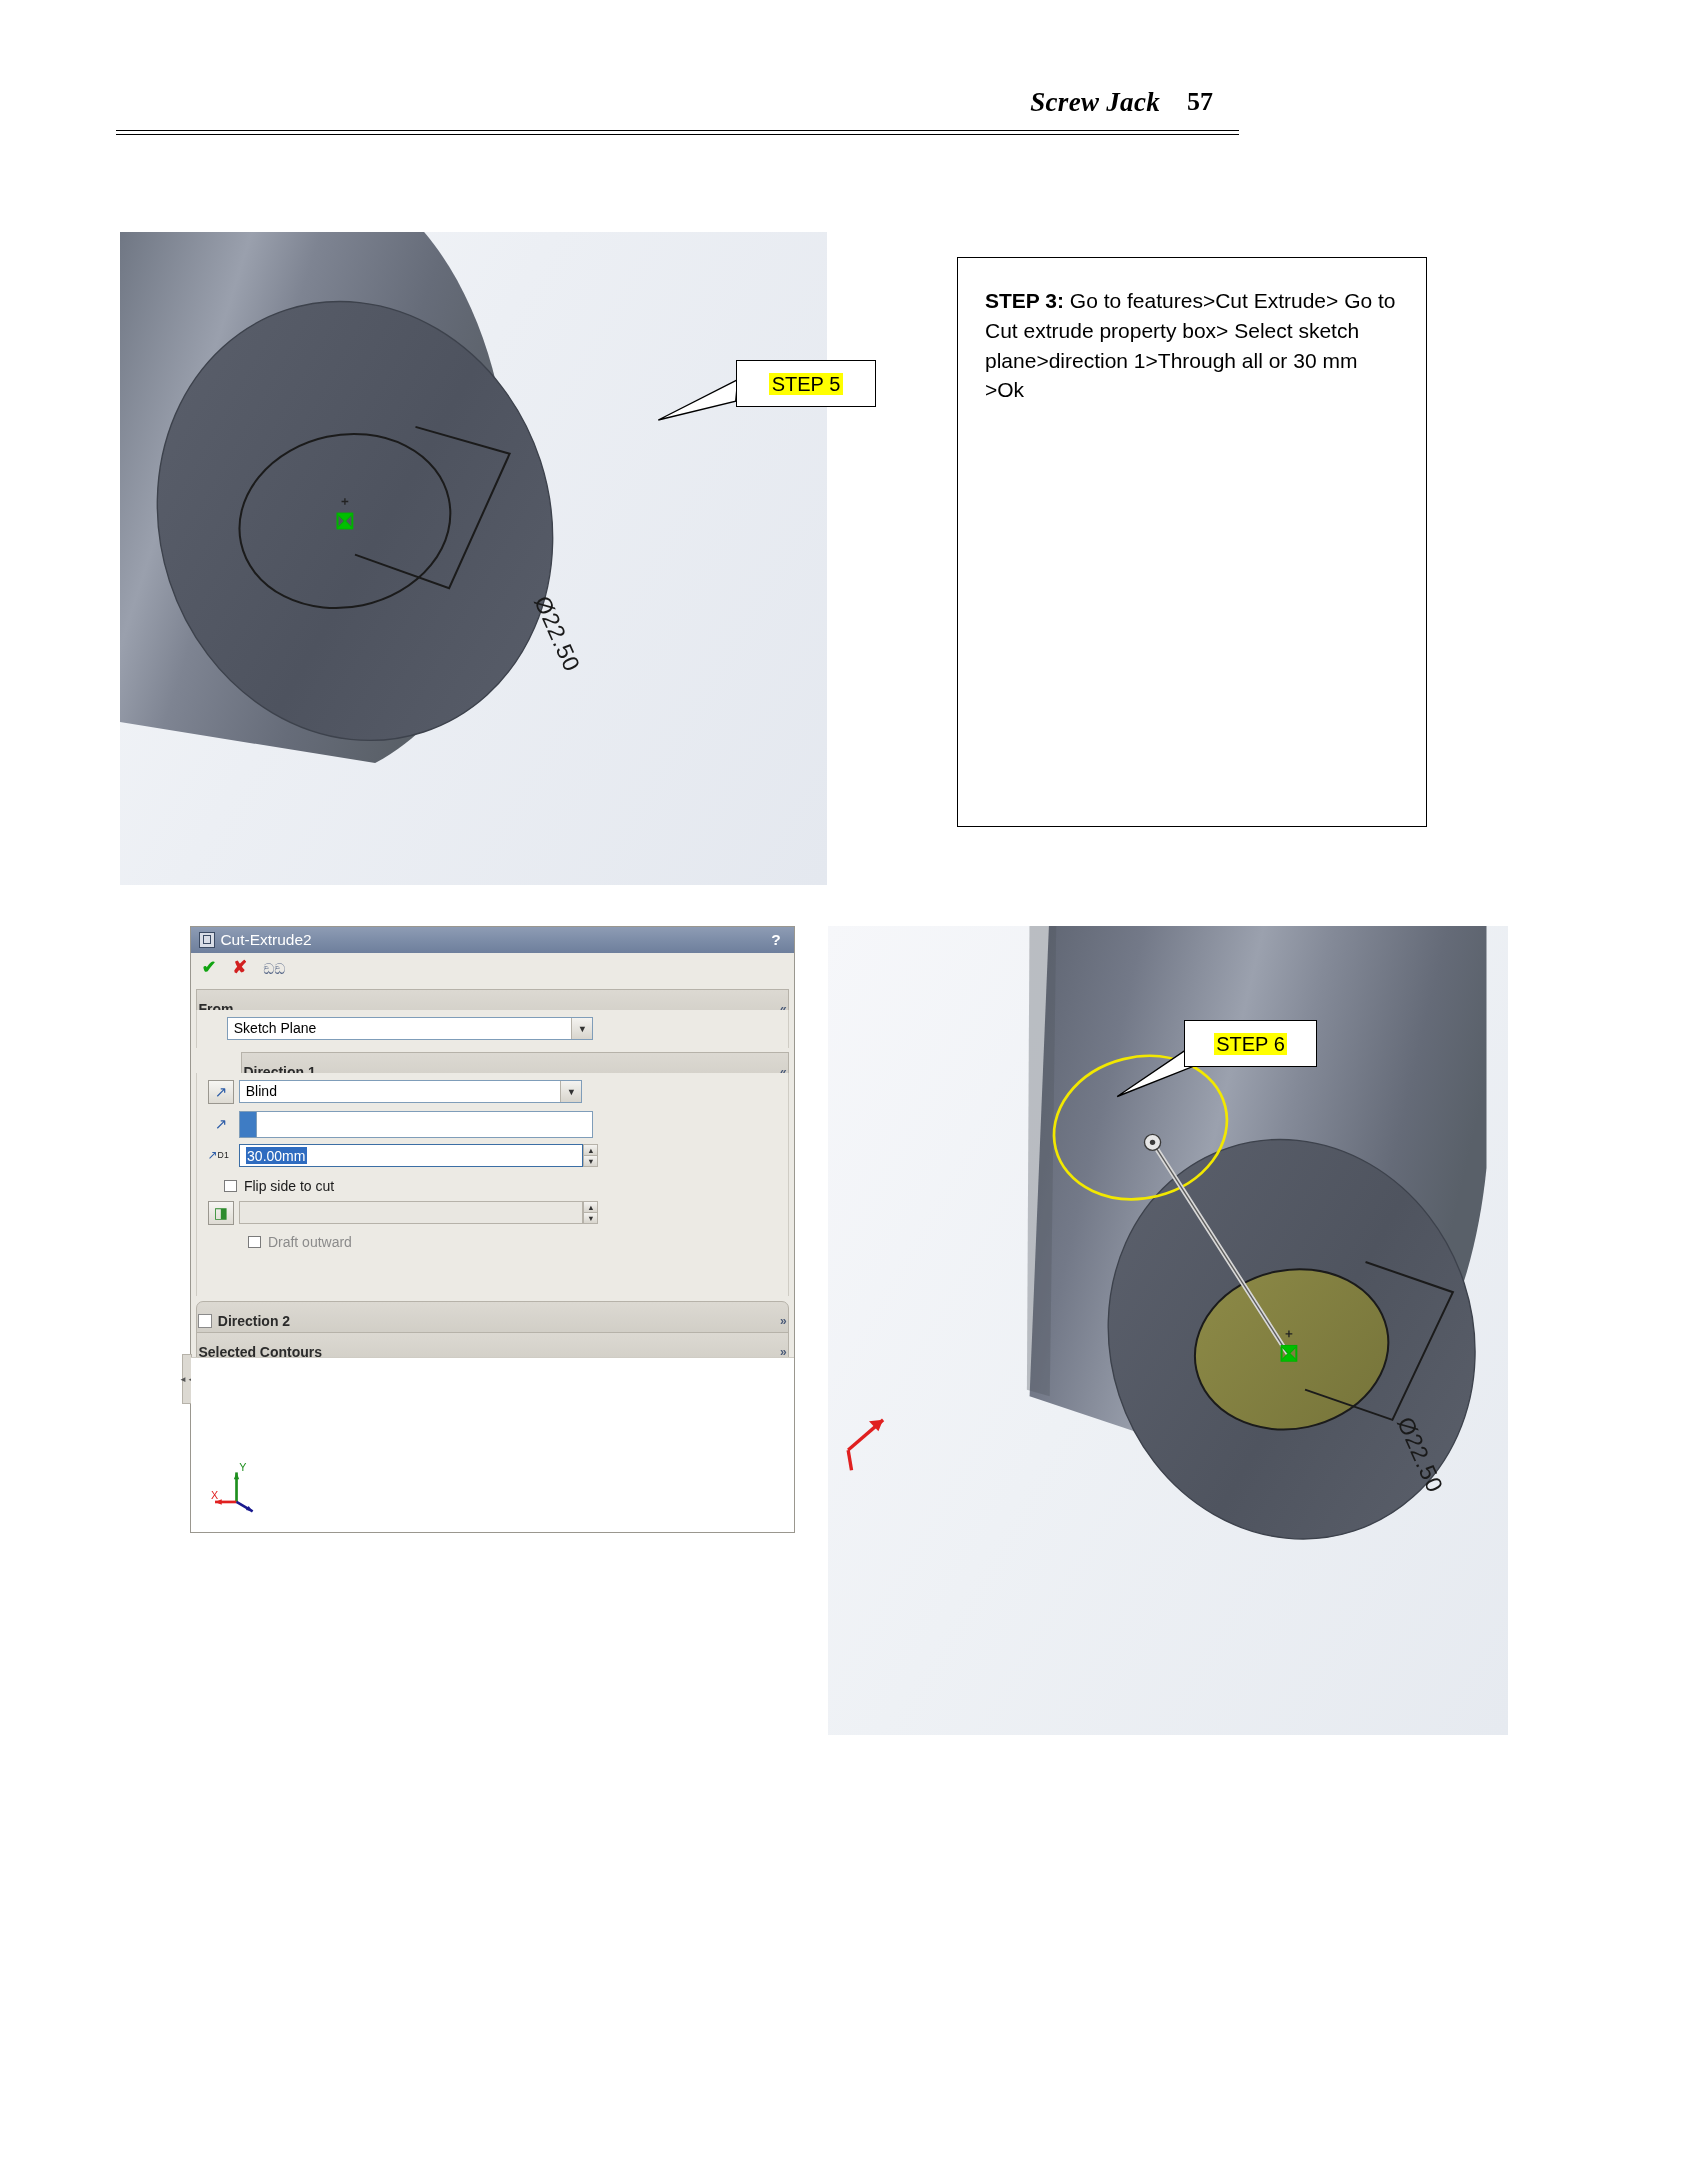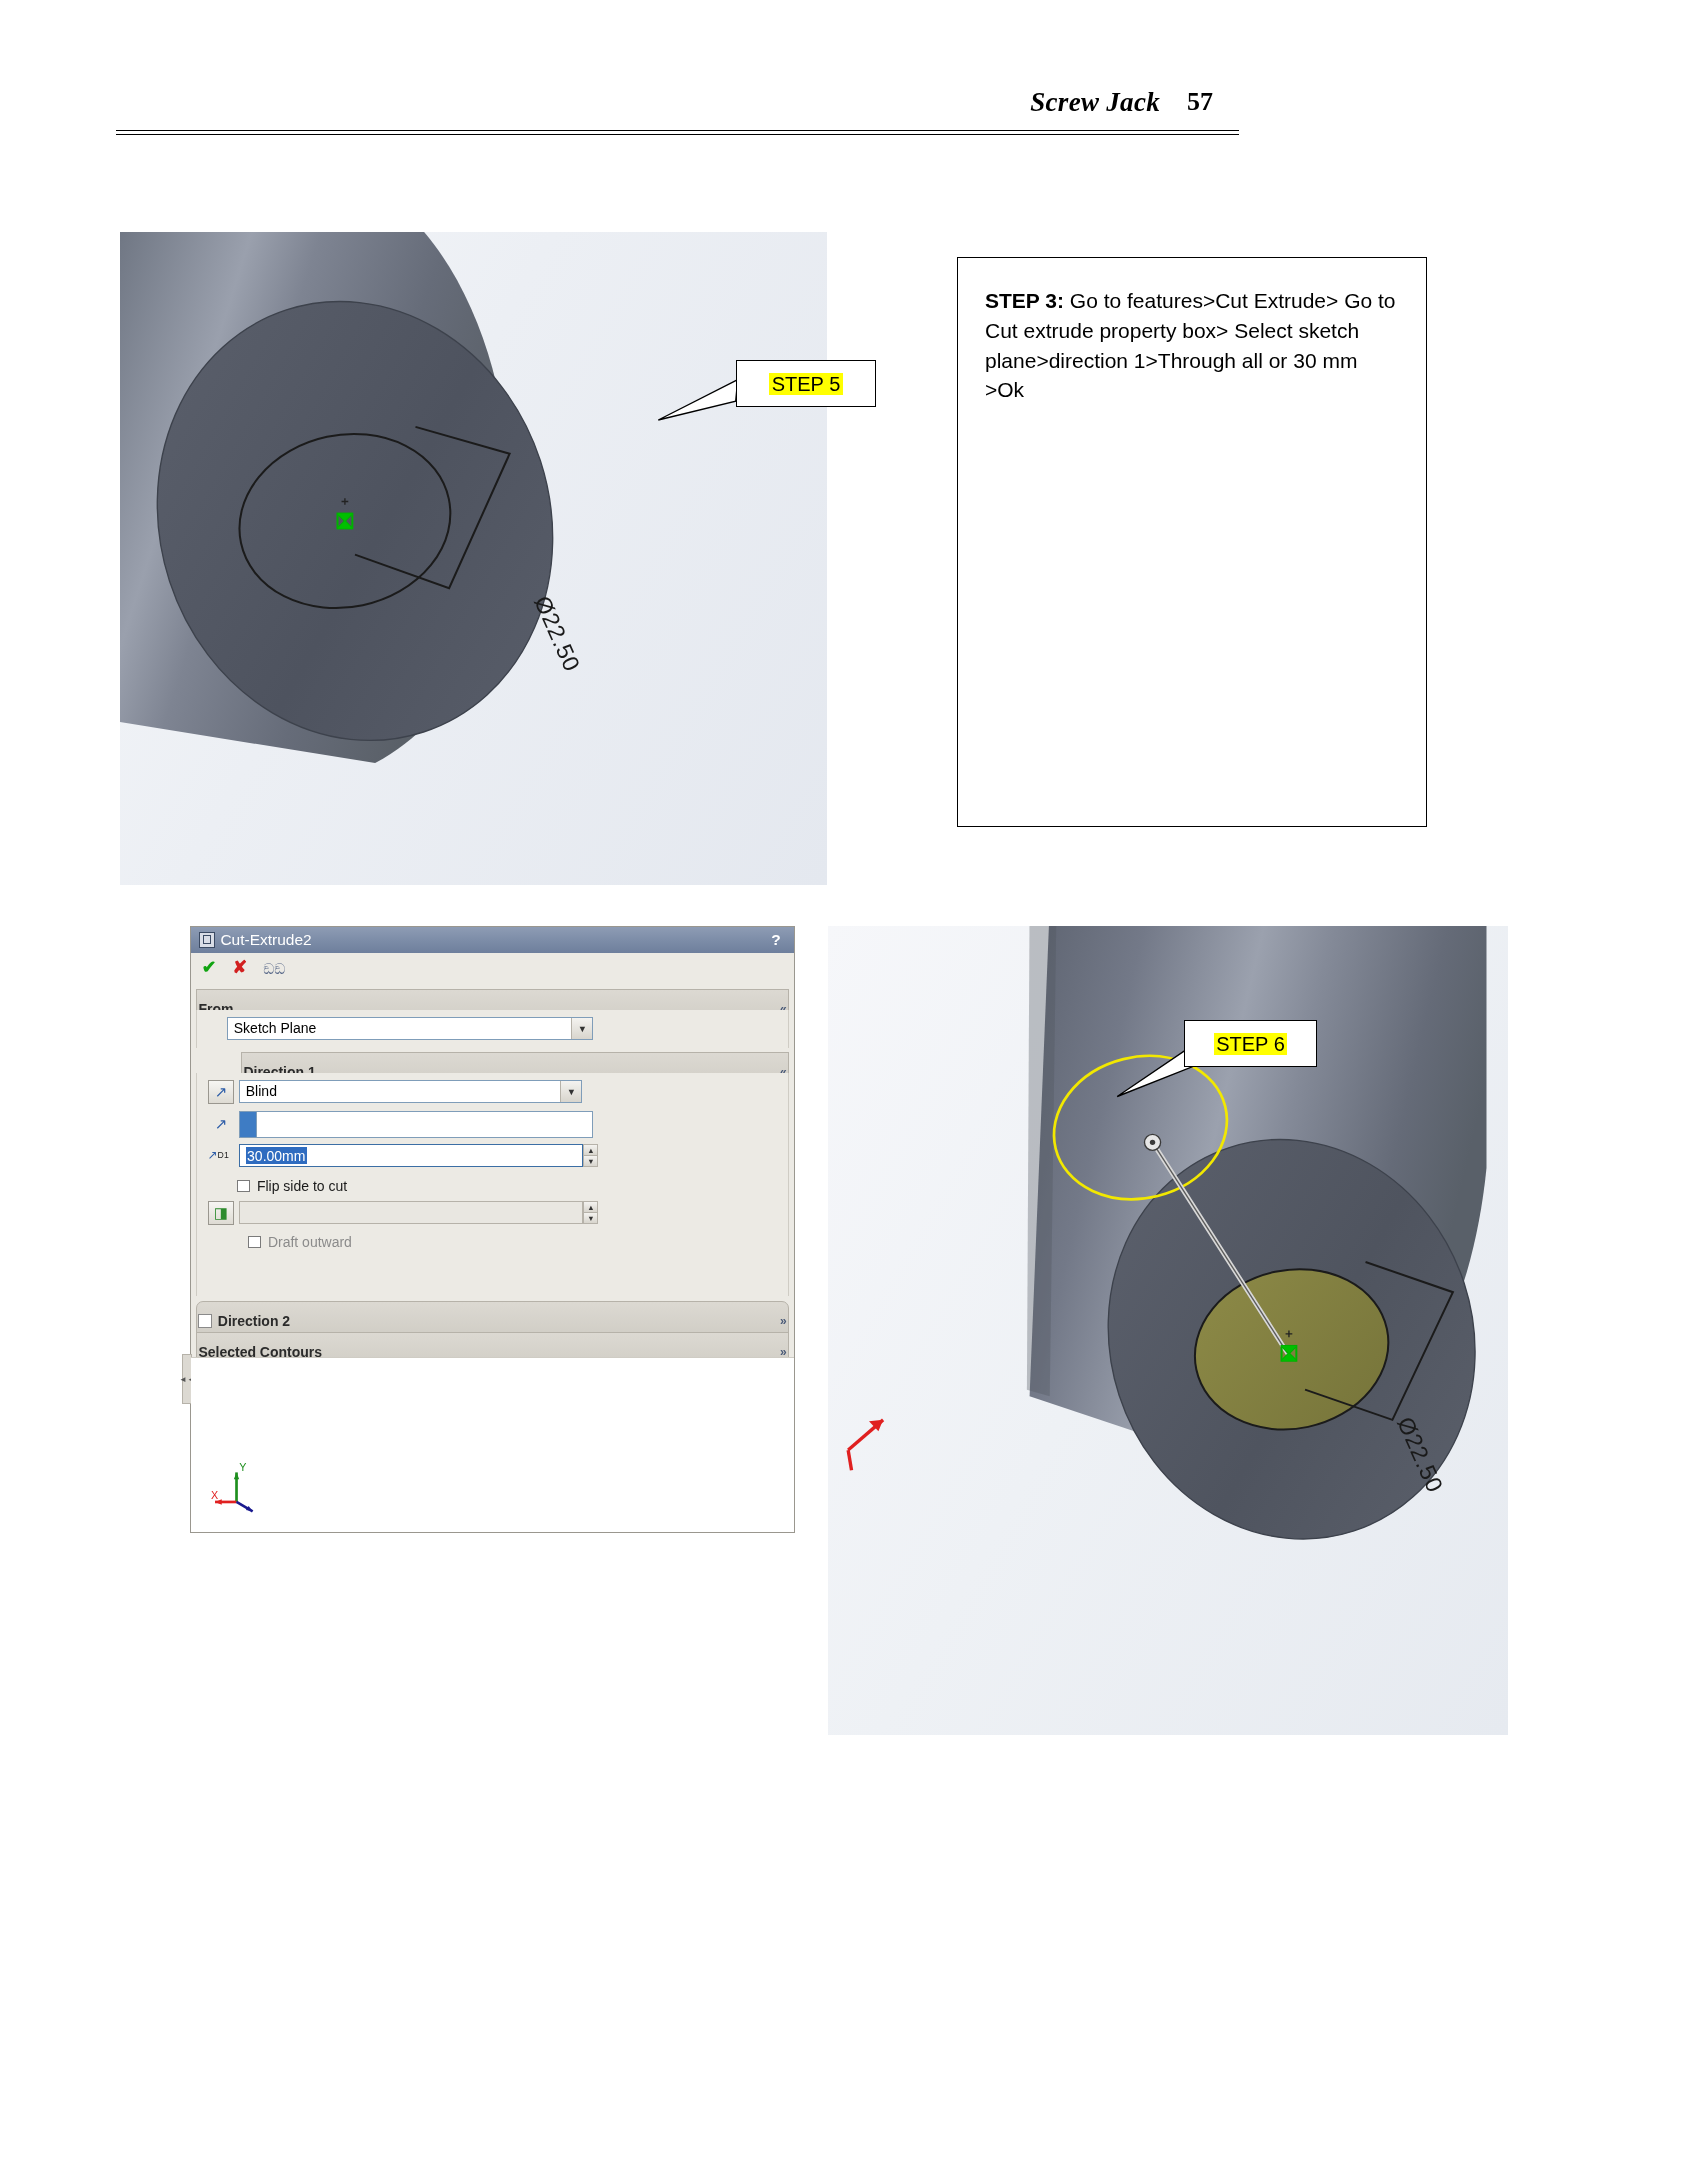--- a/index.html
+++ b/index.html
@@ -483,21 +483,21 @@
       ↗<span style="font-size:8.7px; color:#222;">D1</span>
     </div>
     <div class="sw-field sel-blue" style="left:42px; top:71px; width:344px;">
       <span class="val-hl">30.00mm</span>
     </div>
     <div class="sw-spin" style="left:386px; top:71px;">
       <div>▲</div>
       <div>▼</div>
     </div>
 
-    <div class="sw-check" style="left:40px; top:105px;">
+    <div class="sw-check" style="left:27px; top:105px;">
       <span class="box"></span>
       <span>Flip side to cut</span>
     </div>
 
     <div class="sw-iconbtn" style="left:10.8px; top:128px;">
       <span style="color:#2e8b2e;">◨</span>
     </div>
     <div class="sw-field" style="left:42px; top:128px; width:344px; background:#e9e7e1; border-color:#b6b2a9;">
       <span></span>
     </div>

